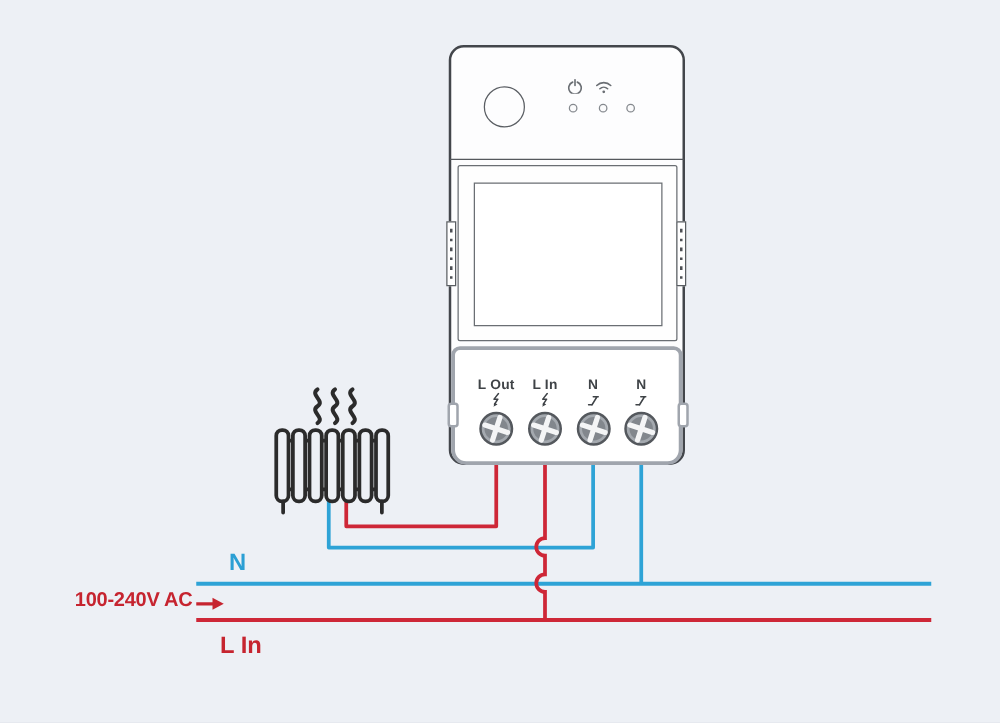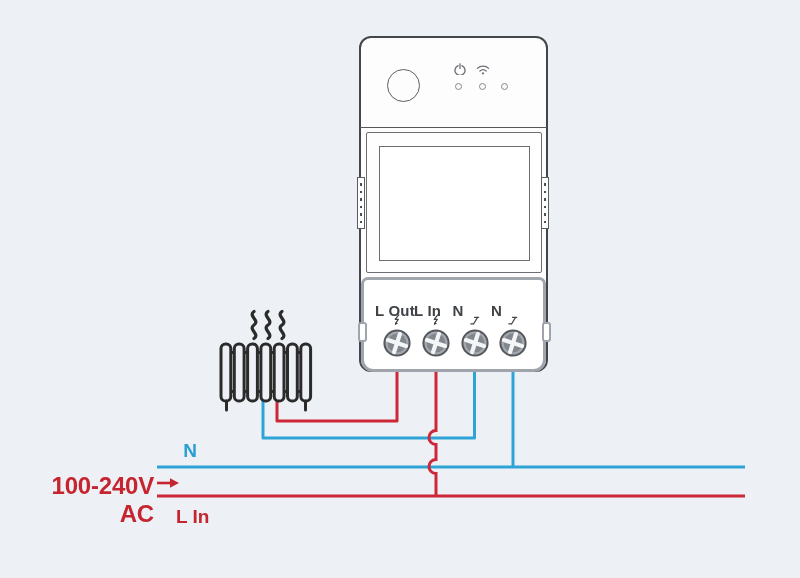--- a/index.html
+++ b/index.html
@@ -38,30 +38,30 @@
   .din-dot{width:2.5px;height:2.5px;background:#4c4f54;}
   #terminal-block{
     left:361px;top:277px;width:179px;height:89px;
     background:#ffffff;border:3px solid #a0a5ad;
     border-radius:7px 7px 12px 12px;
   }
   .block-notch{
     width:5px;height:16px;background:#ffffff;border:2px solid #a0a5ad;border-radius:3px;
   }
   .terminal-label{
-    top:302px;width:44px;text-align:left;
-    font-size:15px;font-weight:700;color:#3f4347;letter-spacing:0.2px;
+    top:302px;width:44px;text-align:center;
+    font-size:11px;font-weight:700;color:#3f4347;letter-spacing:0.2px;
   }
   .terminal-symbol{top:314px;}
   .terminal-screw{top:328px;}
   
   #neutral-line-label{left:170px;top:440px;width:40px;text-align:center;
     font-size:19px;font-weight:700;color:#2b9fd4;}
   #supply-voltage-label{left:16px;top:472px;width:138px;text-align:right;
-    font-size:24px;font-weight:700;color:#c6242f;letter-spacing:-0.2px;}
+    font-size:16px;font-weight:700;color:#c6242f;letter-spacing:-0.2px;}
   #live-in-line-label{left:176px;top:506px;width:60px;
     font-size:19px;font-weight:700;color:#c6242f;}
 </style>
 </head>
 <body>
 
 <div id="canvas">
 
   <svg class="abs" style="left:0;top:0" width="800" height="578" viewBox="0 0 800 578">
 

